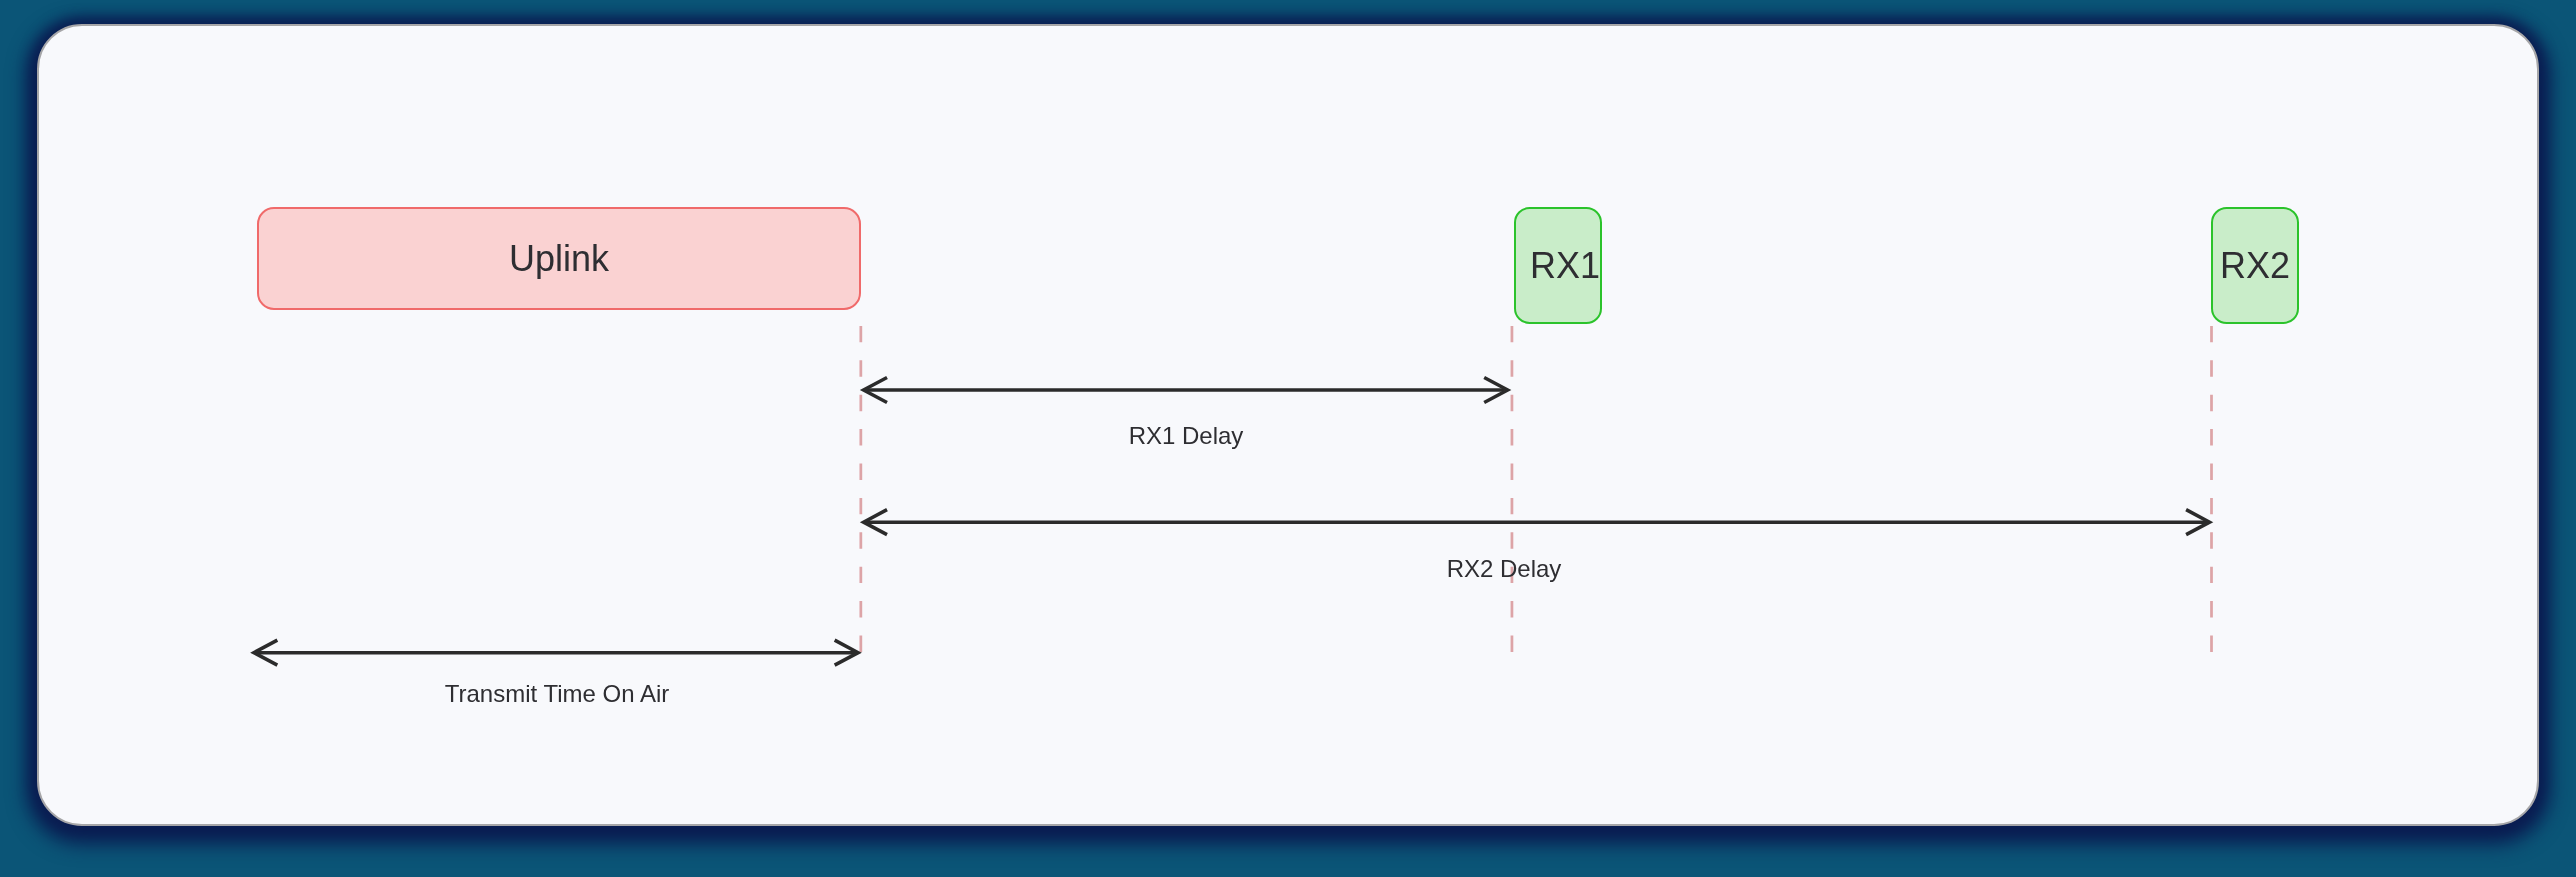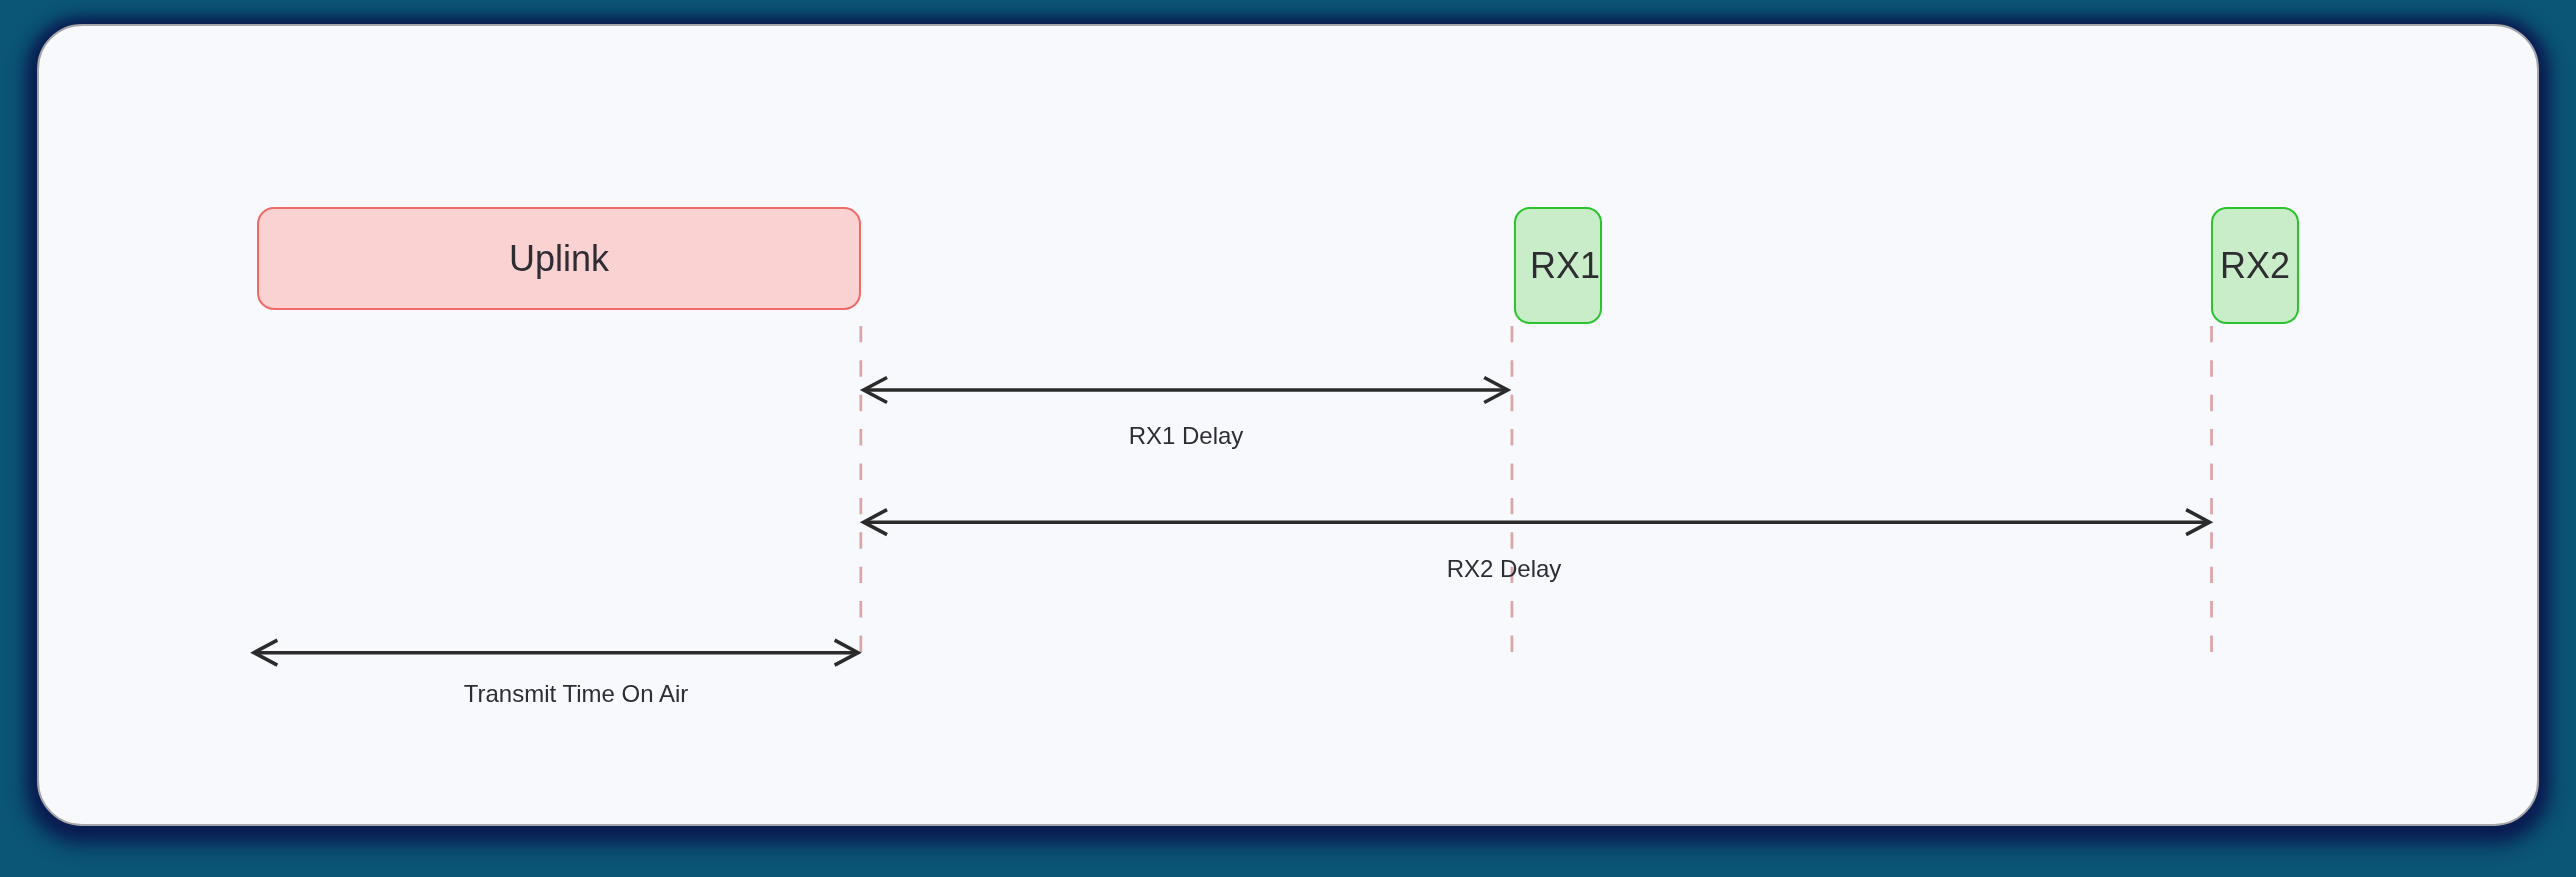--- a/index.html
+++ b/index.html
@@ -89,21 +89,21 @@
   .ann{
     position:absolute;
     transform:translate(-50%,-50%);
     font-size:24px;
     color:var(--label-ink);
     white-space:nowrap;
     line-height:1;
   }
   .ann-rx1{ left:1186px; top:436px; }
   .ann-rx2{ left:1504px; top:569px; }
-  .ann-toa{ left:576px;  top:694px; }
+  .ann-toa{ left:557px;  top:694px; }
 </style>
 </head>
 <body>
 
 <div class="stage">
 
   <div class="panel"></div>
 
   <svg class="overlay" viewBox="0 0 3294 1122" aria-hidden="true">
 

